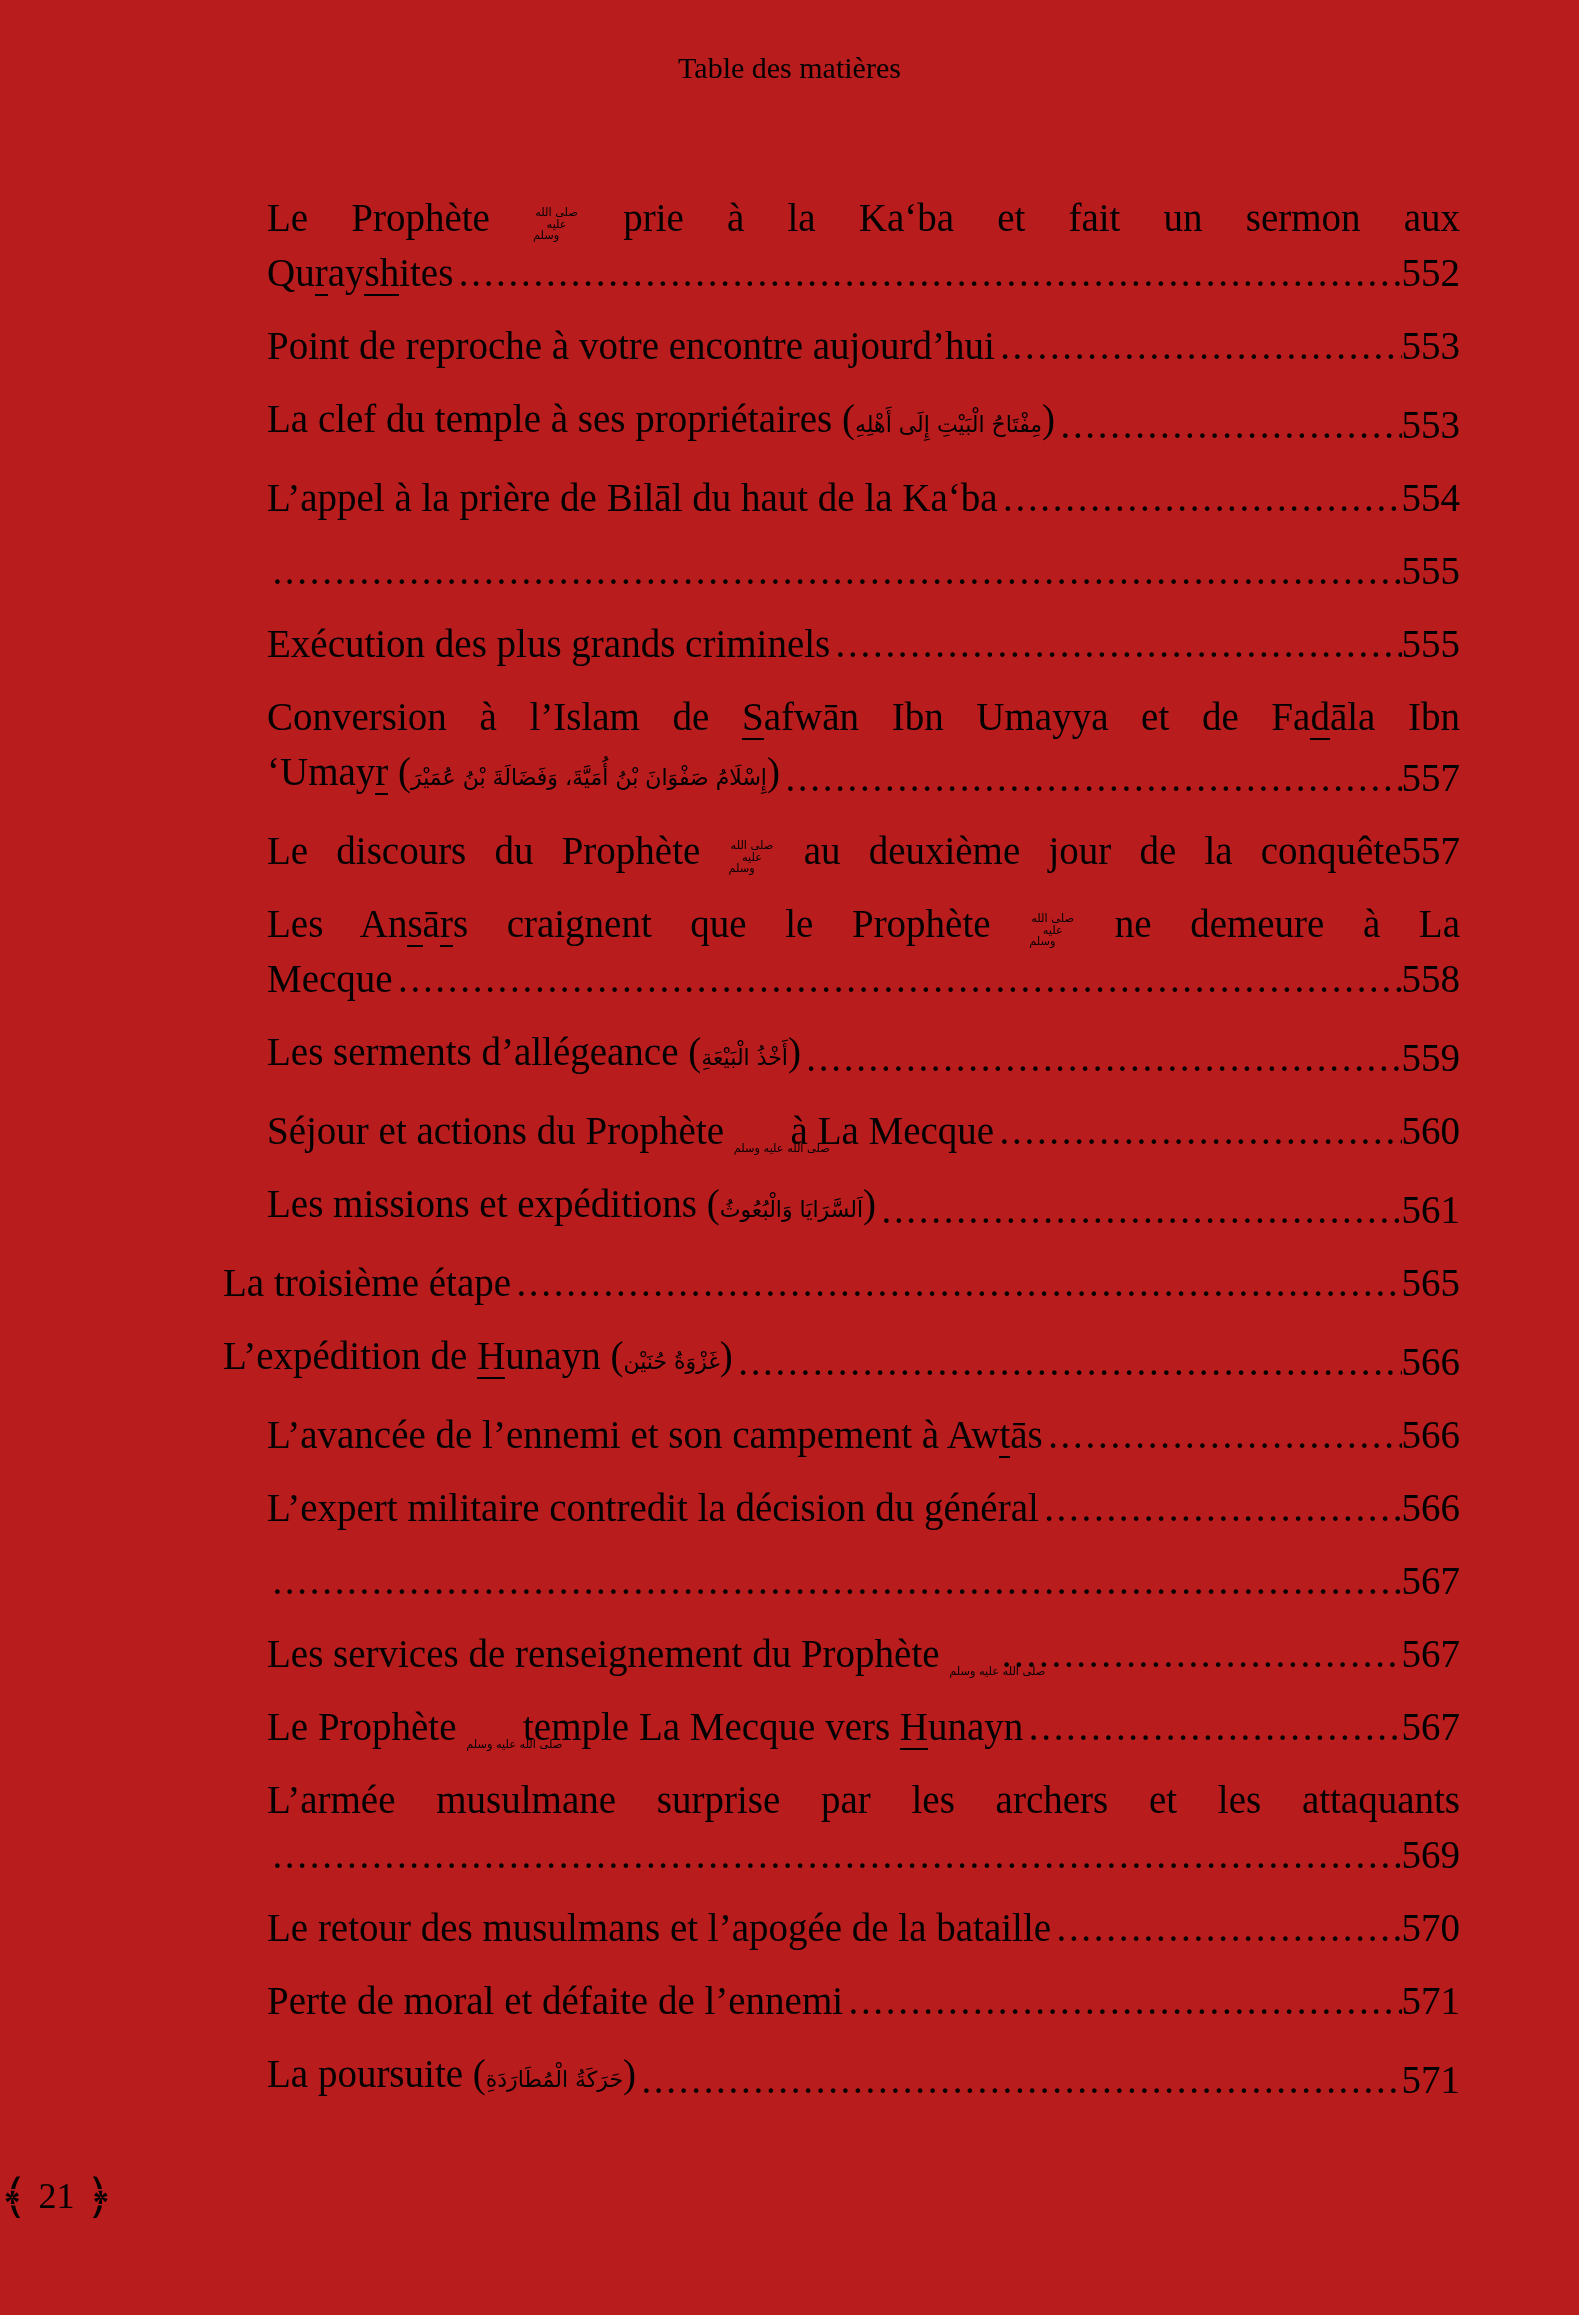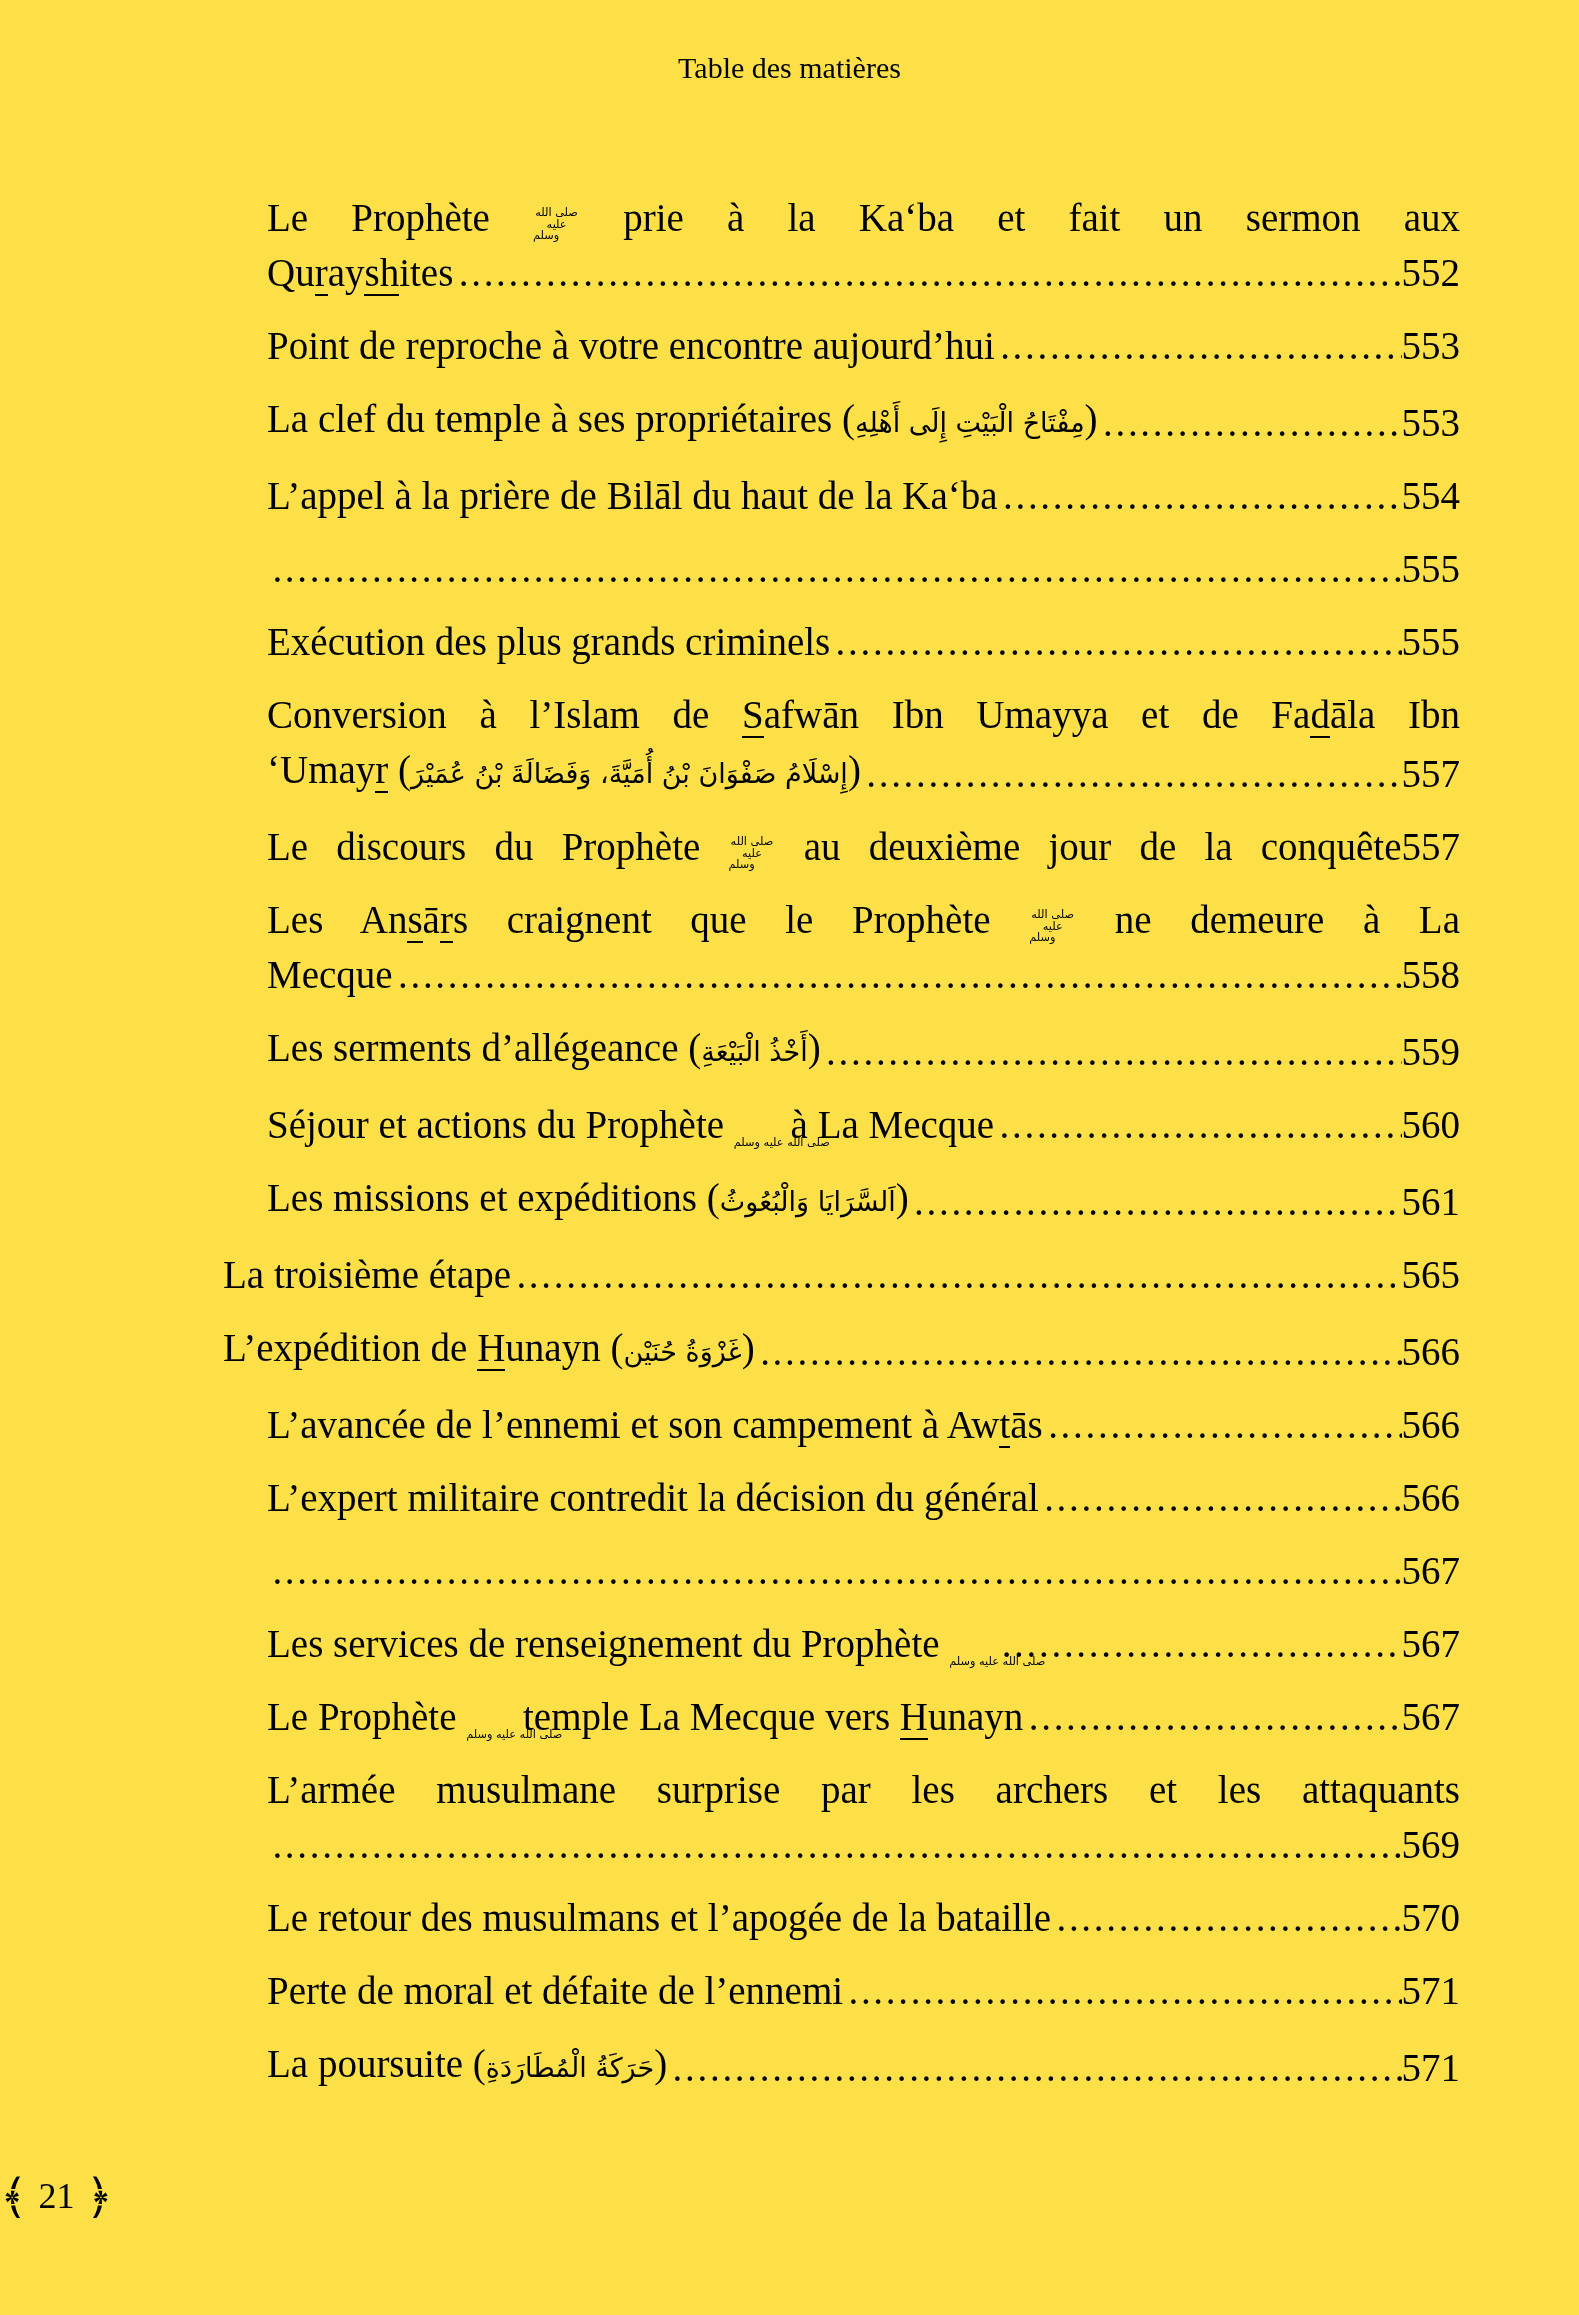--- a/index.html
+++ b/index.html
@@ -1,20 +1,20 @@
 <!DOCTYPE html>
 <html style="font-size:14.5px"><head>
 <meta charset="utf-8">
 <style>
   html, body { margin:0; padding:0; background:#ffffff; }
   .page {
     position: relative;
     width: 1579px;
     height: 2316px;
-    background: #fde047;
+    background: #b91c1c;
     color: #000000;
     font-family: "Liberation Serif", serif;
     overflow: hidden;
   }
   .title {
     padding-top: 51px;
     text-align: center;
     font-size: 30px;
     font-weight: normal;
     margin: 0;
@@ -44,21 +44,21 @@
     min-width: 0;
     overflow: hidden;
     white-space: nowrap;
     letter-spacing: 2.7px;
     margin-left: 5.4px;
   }
   .pagenum { flex: 0 0 auto; white-space: nowrap; }
   .u { border-bottom: 2.7px solid #000; }
   .ar {
     font-family: "DejaVu Sans", sans-serif;
-    font-size: 27px;
+    font-size: 22px;
   }
   .saw {
     display: inline-block;
     width: 47px;
     font-size: 11.3px;
     line-height: 1.02;
     vertical-align: -8.1px;
     text-align: center;
     letter-spacing: 0;
     font-family: "DejaVu Sans", sans-serif;

